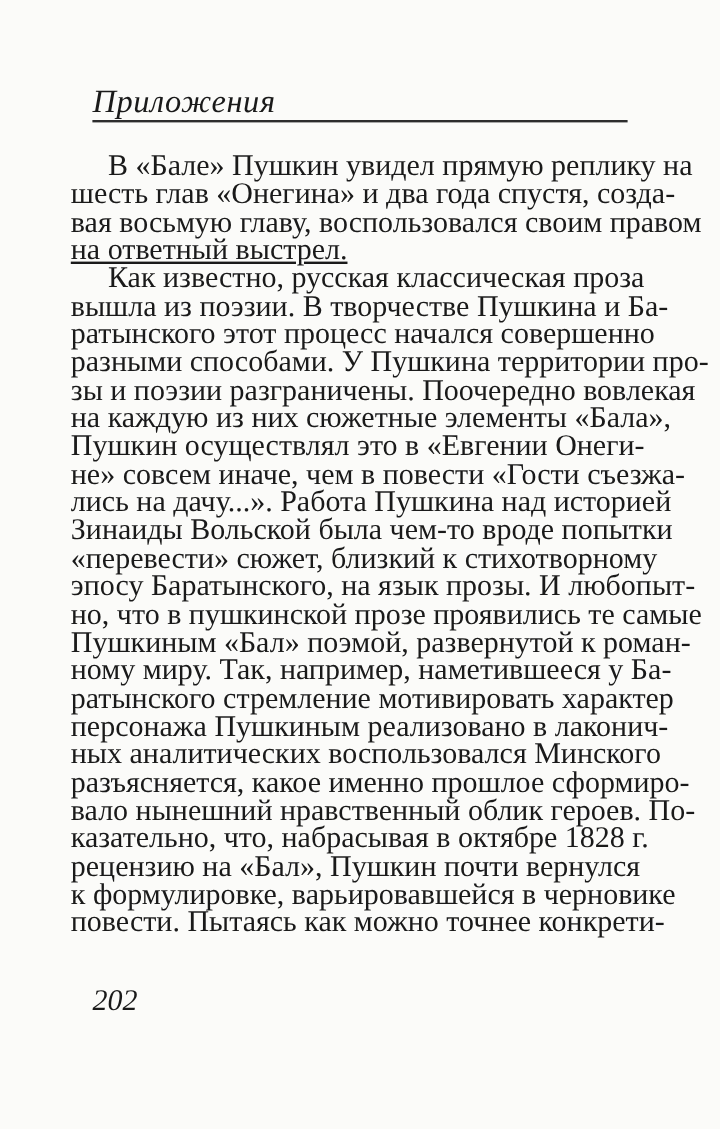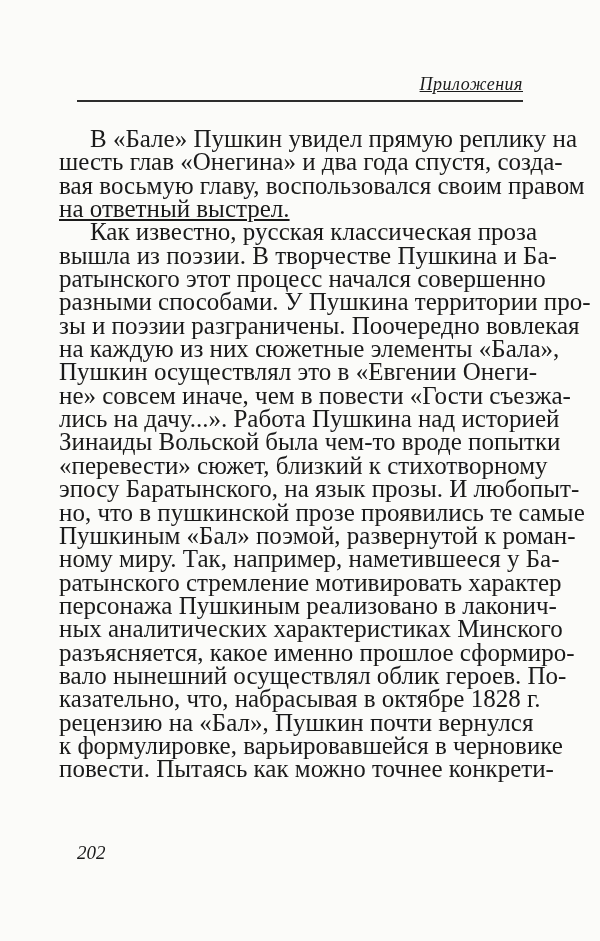--- a/index.html
+++ b/index.html
@@ -19,26 +19,25 @@
     background: var(--paper);
     font-family: "Liberation Serif", "DejaVu Serif", serif;
     color: var(--ink);
     overflow: hidden;
   }
   .running-head {
     position: absolute;
     top: 72px;
     left: 77px;
     width: 446px;
-    text-align: right;
+    text-align: left;
     font-style: italic;
-    font-size: 18px;
+    font-size: 27px;
     line-height: 24px;
     letter-spacing: 0.5px;
-    text-decoration: underline;
   }
   .head-rule {
     position: absolute;
     top: 100px;
     left: 77px;
     width: 446px;
     height: 2px;
     background: var(--rule);
   }
   .text-block {
@@ -58,24 +57,24 @@
   }
   .line.indent {
     padding-left: 31px;
   }
   .line.para-end {
     text-align-last: left;
     text-decoration: underline;
   }
   .folio {
     position: absolute;
-    top: 842px;
+    top: 824px;
     left: 77px;
     font-style: italic;
-    font-size: 19px;
+    font-size: 25px;
     line-height: 22px;
   }
 </style>
 </head>
 <body>
 
 <div class="page">
   <div class="running-head">Приложения</div>
   <div class="head-rule"></div>
   <div class="text-block" id="body-text">
@@ -93,22 +92,22 @@
       <div class="line">не» совсем иначе, чем в повести «Гости съезжа-</div>
       <div class="line">лись на дачу...». Работа Пушкина над историей</div>
       <div class="line">Зинаиды Вольской была чем-то вроде попытки</div>
       <div class="line">«перевести» сюжет, близкий к стихотворному</div>
       <div class="line">эпосу Баратынского, на язык прозы. И любопыт-</div>
       <div class="line">но, что в пушкинской прозе проявились те самые</div>
       <div class="line">Пушкиным «Бал» поэмой, развернутой к роман-</div>
       <div class="line">ному миру. Так, например, наметившееся у Ба-</div>
       <div class="line">ратынского стремление мотивировать характер</div>
       <div class="line">персонажа Пушкиным реализовано в лаконич-</div>
-      <div class="line">ных аналитических характеристиках Минского</div>
+      <div class="line">ных аналитических воспользовался Минского</div>
       <div class="line">разъясняется, какое именно прошлое сформиро-</div>
-      <div class="line">вало нынешний осуществлял облик героев. По-</div>
+      <div class="line">вало нынешний нравственный облик героев. По-</div>
       <div class="line">казательно, что, набрасывая в октябре 1828 г.</div>
       <div class="line">рецензию на «Бал», Пушкин почти вернулся</div>
       <div class="line">к формулировке, варьировавшейся в черновике</div>
       <div class="line">повести. Пытаясь как можно точнее конкрети-</div>
     </div>
   <div class="folio">202</div>
 </div>
 
 </body></html>

